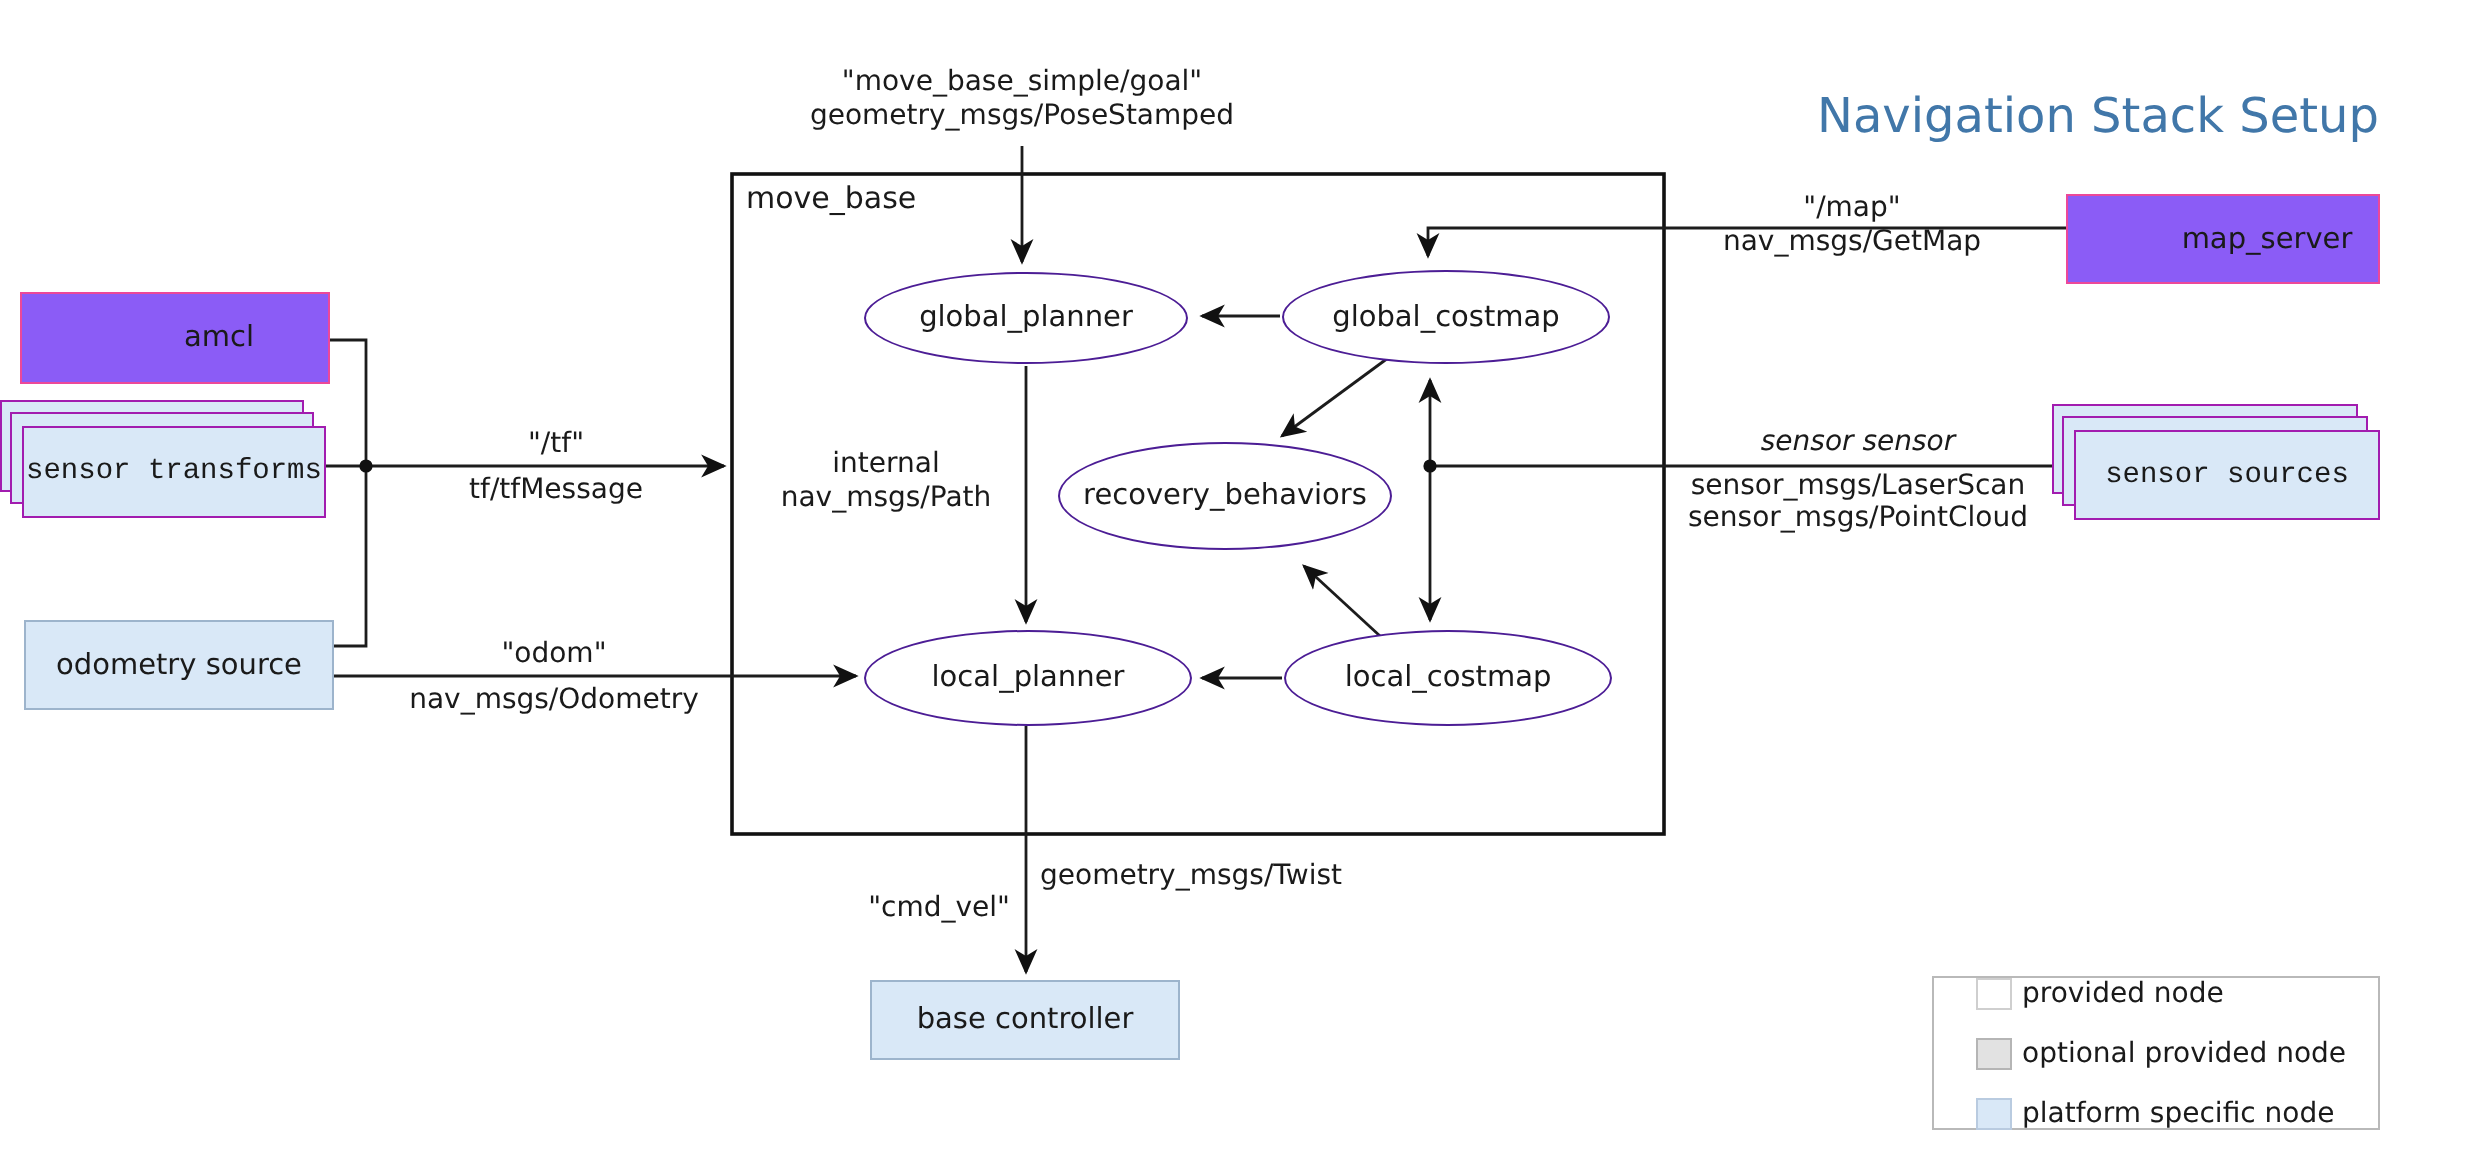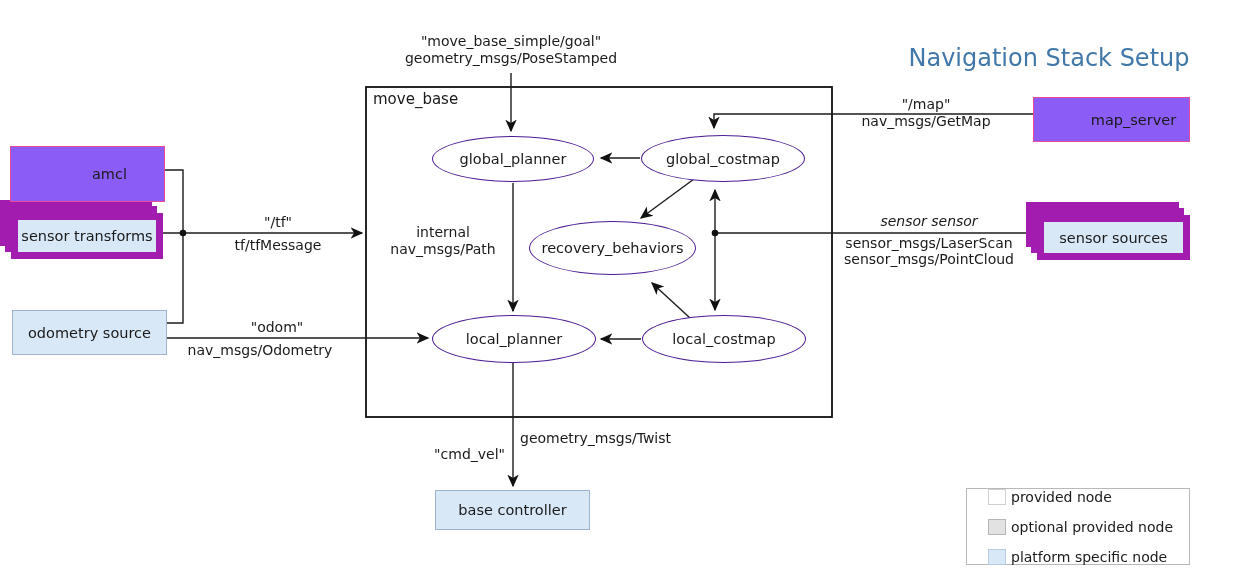--- a/index.html
+++ b/index.html
@@ -10,21 +10,21 @@
   svg.connectors{position:absolute;left:0;top:0;width:1245px;height:577px;}
 
   .node-box{
     position:absolute;display:flex;align-items:center;justify-content:center;
     font-size:14.5px;box-sizing:border-box;z-index:3;
   }
   .gray-box{background:#8b5cf6;border:1px solid #ec4899;padding-left:44px;}
   .blue-box{background:#d9e8f7;border:1px solid #9db4cc;}
 
   .stack{position:absolute;z-index:2;}
-  .stack .layer{position:absolute;box-sizing:border-box;background:#d9e8f7;border:7px solid #a21caf;}
+  .stack .layer{position:absolute;box-sizing:border-box;background:#d9e8f7;border:1px solid #a21caf;font-family:Liberation Mono, monospace;}
   .stack .back2{left:-11px;top:-13px;z-index:0;}
   .stack .back1{left:-6px;top:-7px;z-index:1;}
   .stack .front{left:0;top:0;z-index:2;display:flex;align-items:center;justify-content:center;font-size:14.5px;}
 
   .ellipse{
     position:absolute;display:flex;align-items:center;justify-content:center;
     background:#ffffff;border:1px solid #4c1d95;border-radius:50%;
     font-size:14.5px;box-sizing:border-box;z-index:3;white-space:nowrap;
   }
 
@@ -99,21 +99,21 @@
 
       <circle cx="183" cy="233" r="3.3" fill="#111" stroke="none"></circle>
       <circle cx="715" cy="233" r="3.3" fill="#111" stroke="none"></circle>
     </g>
   </svg>
 
   <div class="diagram-title" style="color:#4177a9">Navigation Stack Setup</div>
 
   <div class="container-label">move_base</div>
 
-  <div class="node-box gray-box" style="left:10px;top:146px;width:155px;height:56px;">amcl</div>
+  <div class="node-box gray-box" style="left:10px;top:146px;width:155px;height:46px;">amcl</div>
 
   <div class="stack" style="left:11px;top:213px;width:152px;height:46px;">
     <div class="layer back2" style="width:152px;height:46px;"></div>
     <div class="layer back1" style="width:152px;height:46px;"></div>
     <div class="layer front" style="width:152px;height:46px;">sensor transforms</div>
   </div>
 
   <div class="node-box blue-box" style="left:12px;top:310px;width:155px;height:45px;">odometry source</div>
 
   <div class="node-box gray-box" style="left:1033px;top:97px;width:157px;height:45px;">map_server</div>
@@ -145,21 +145,21 @@
   <div class="edge-label italic" style="left:929px;top:213px;">sensor sensor</div>
   <div class="edge-label" style="left:929px;top:235px;line-height:16px;">
     <div>sensor_msgs/LaserScan</div>
     <div>sensor_msgs/PointCloud</div>
   </div>
 
   <div class="edge-label" style="left:278px;top:214px;">"/tf"</div>
   <div class="edge-label" style="left:278px;top:237px;">tf/tfMessage</div>
 
   <div class="edge-label" style="left:277px;top:319px;">"odom"</div>
-  <div class="edge-label" style="left:260px;top:342px;">nav_msgs/Odometry</div>
+  <div class="edge-label" style="left:277px;top:342px;">nav_msgs/Odometry</div>
 
   <div class="edge-label" style="left:443px;top:224px;">
     <div>internal</div>
     <div>nav_msgs/Path</div>
   </div>
 
   <div class="edge-label no-center" style="right:740px;top:446px;text-align:right;">"cmd_vel"</div>
   <div class="edge-label no-center" style="left:520px;top:430px;text-align:left;">geometry_msgs/Twist</div>
 
   <div class="legend">

